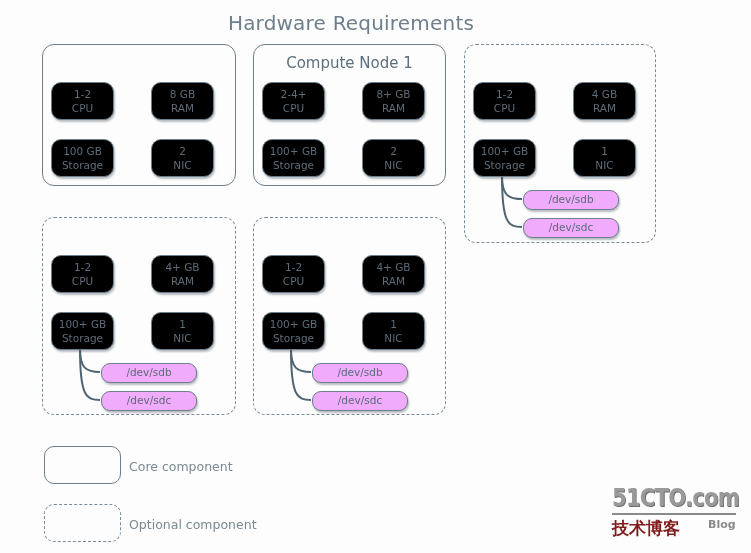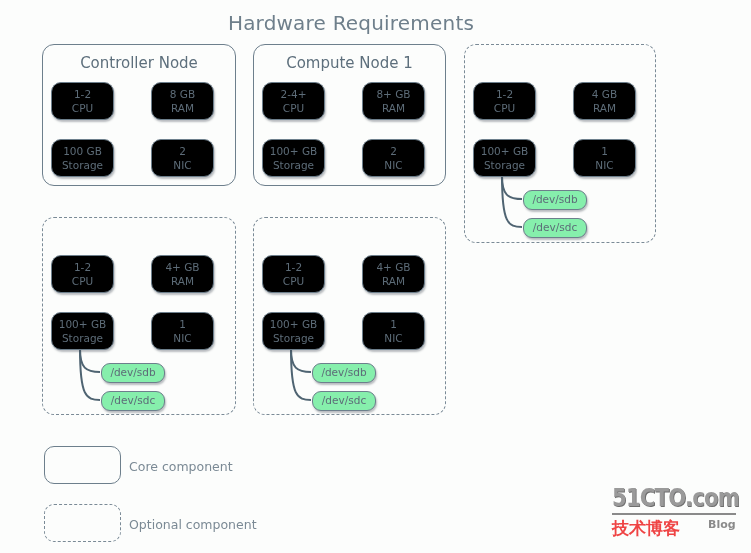--- a/index.html
+++ b/index.html
@@ -8,53 +8,52 @@
   .title { position:absolute; left:0; width:702px; top:11px; text-align:center; font-size:20px;
            color:#6e7f8b; letter-spacing:0.2px; }
   .node { position:absolute; box-sizing:border-box; border-radius:12px; }
   .node.core { border:1.6px solid #6d7f8c; }
   .node.optional { border:1.6px dashed #7a8a96; }
   .node-title { position:absolute; left:0; right:0; top:9px; text-align:center; font-size:15px; color:#5d6f7c; }
   .res { position:absolute; width:63px; height:38px; box-sizing:border-box; background:#000000;
          border:1.6px solid #6d7f8c; border-radius:10px; box-shadow:1px 2px 2px rgba(60,70,80,0.35);
          text-align:center; font-size:10.5px; line-height:14px; color:#5d6c78; padding-top:4px; }
   .res span { display:block; }
-  .dev { position:absolute; width:64px; height:20px; box-sizing:border-box; background:#86efac;
+  .dev { position:absolute; width:96px; height:20px; box-sizing:border-box; background:#f0abfc;
          border:1.6px solid #6d7f8c; border-radius:9px; box-shadow:1px 2px 2px rgba(60,70,80,0.35);
          text-align:center; font-size:10.5px; line-height:17px; color:#5d6c78; }
   svg.wires { position:absolute; left:0; top:0; width:751px; height:553px; pointer-events:none; }
   .legend-box { position:absolute; width:77px; height:38px; box-sizing:border-box; border-radius:10px; }
   .legend-box.core { border:1.6px solid #6d7f8c; }
   .legend-box.optional { border:1.6px dashed #7a8a96; }
   .legend-label { position:absolute; font-size:12.5px; color:#7b8a95; }
   .watermark { position:absolute; left:612px; top:484px; width:130px; }
   .wm-main { font-family:"DejaVu Sans", sans-serif; font-weight:bold; font-size:25px; color:#9a9a9a;
              letter-spacing:-1px; transform:scaleX(0.85); transform-origin:left; text-shadow:1px 1px 0 #6e6e6e;
              line-height:28px; }
   .wm-rule { height:2px; background:#8a8a8a; width:124px; margin-top:1px; }
-  .wm-cn { font-size:17px; color:#ef4444; font-weight:bold; display:inline-block; margin-top:2px; }
+  .wm-cn { font-size:17px; color:#7f1d1d; font-weight:bold; display:inline-block; margin-top:2px; }
   .wm-blog { font-size:11px; color:#8a8a8a; font-weight:bold; position:absolute; left:96px; top:34px; }
 </style>
 </head>
 <body>
 
 <div class="title">Hardware Requirements</div>
 
 <svg class="wires">
     <path d="M 502 176 C 502 195, 508 199, 522 199" fill="none" stroke="#4f6472" stroke-width="2"></path>
     <path d="M 502 176 C 502 223, 508 227, 522 227" fill="none" stroke="#4f6472" stroke-width="2"></path>
     <path d="M 80 349 C 80 368, 86 372, 100 372" fill="none" stroke="#4f6472" stroke-width="2"></path>
     <path d="M 80 349 C 80 396, 86 400, 100 400" fill="none" stroke="#4f6472" stroke-width="2"></path>
     <path d="M 291 349 C 291 368, 297 372, 311 372" fill="none" stroke="#4f6472" stroke-width="2"></path>
     <path d="M 291 349 C 291 396, 297 400, 311 400" fill="none" stroke="#4f6472" stroke-width="2"></path>
   </svg>
 
 <div id="nodes">
     <div class="node core" style="left: 42px; top: 44px; width: 194px; height: 142px;">
-      <div class="node-title">Controller Node</div>
       <div class="res" style="left: 8px; top: 37px;">
         <span>1-2</span>
         <span>CPU</span>
       </div>
       <div class="res" style="left: 108px; top: 37px;">
         <span>8 GB</span>
         <span>RAM</span>
       </div>
       <div class="res" style="left: 8px; top: 94px;">
         <span>100 GB</span>

